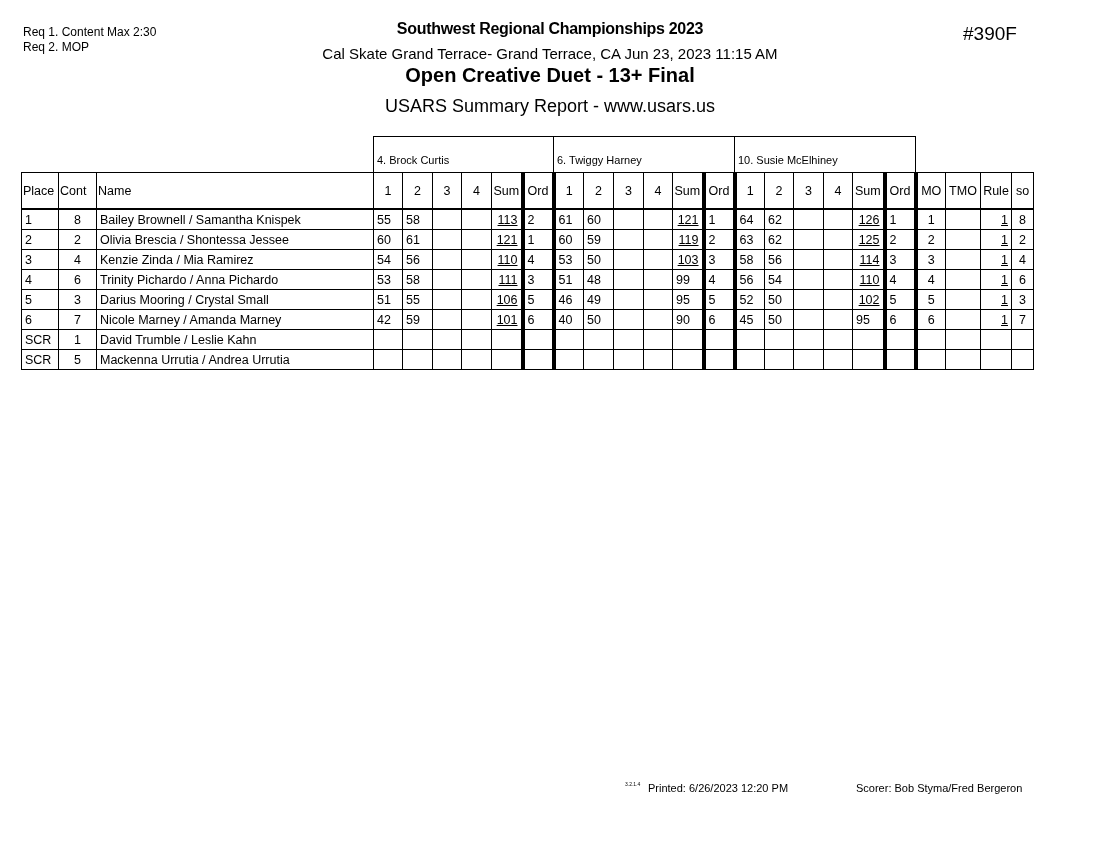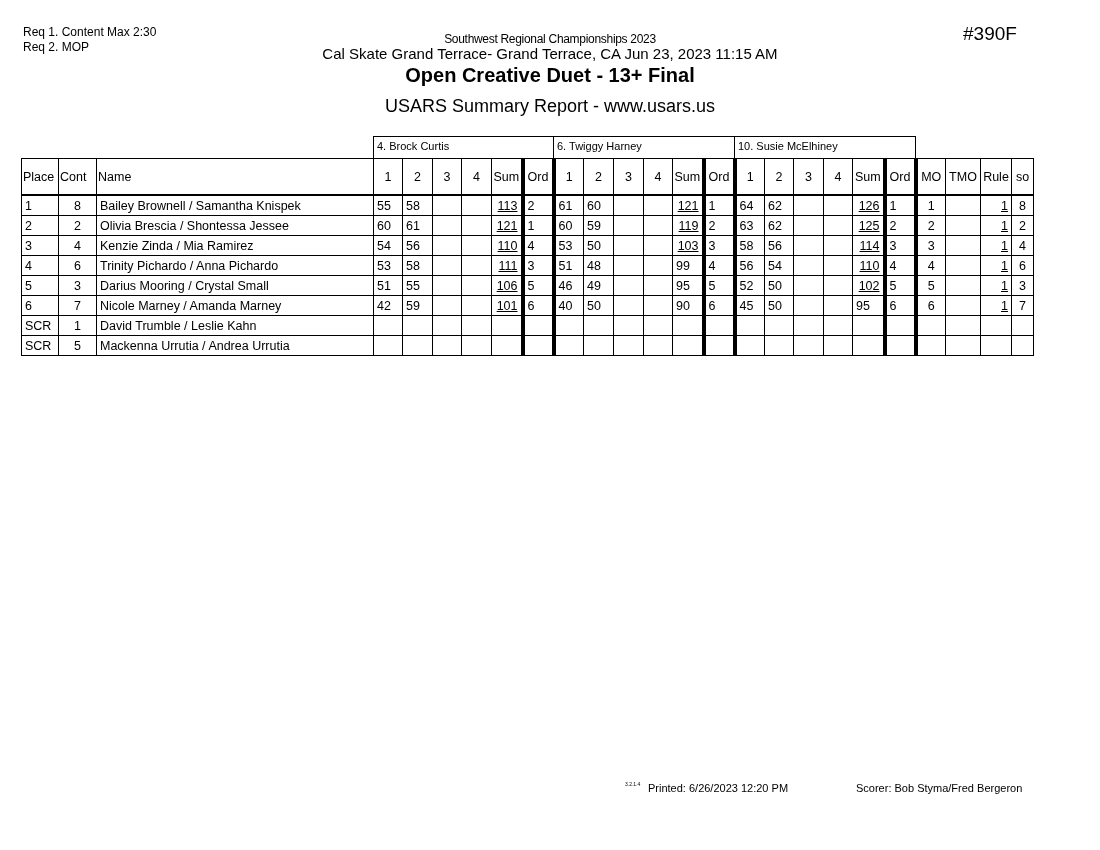--- a/index.html
+++ b/index.html
@@ -1,27 +1,27 @@
 <!DOCTYPE html>
 <html><head>
   <meta charset="utf-8">
   <style>
     html, body { margin: 0; padding: 0; background: #ffffff; }
     body { width: 1100px; height: 850px; position: relative; font-family: "Liberation Sans", sans-serif; color: #000; overflow: hidden; }
     .req { position: absolute; left: 23px; top: 25px; font-size: 12px; line-height: 15px; }
     .hdr { position: absolute; left: 280px; width: 540px; text-align: center; white-space: nowrap; }
-    .h-event { top: 32px; font-size: 12px; font-weight: normal; letter-spacing: -0.3px; }
+    .h-event { top: 20px; font-size: 16px; font-weight: bold; letter-spacing: -0.3px; }
     .h-venue { top: 45px; font-size: 15px; }
     .h-title { top: 64px; font-size: 20px; font-weight: bold; }
     .h-report { top: 96px; font-size: 18px; }
     .event-num { position: absolute; left: 963px; top: 23px; font-size: 19px; font-weight: normal; }
 
     table.res { position: absolute; left: 21px; top: 136px; border-collapse: collapse; font-size: 12.5px; table-layout: fixed; }
     table.res td, table.res th { border: 1px solid #000; padding: 0 3px; height: 19px; white-space: nowrap; overflow: hidden; font-weight: normal; }
-    table.res tr.judge-row td { height: 18px; font-size: 11px; vertical-align: top; padding-top: 3px; }
+    table.res tr.judge-row td { height: 18px; font-size: 11px; vertical-align: top; padding-top: 17px; }
     table.res tr.judge-row td.blank { border: none; }
     table.res tr.colhdr th { text-align: center; padding: 8px 1px; }
     table.res tr.colhdr th.left { text-align: left; }
     table.res tr.colhdr { border-bottom: 2px solid #000; }
     table.res tbody tr td { border-top: 1px solid #000; }
     .thick-l { border-left: 4px solid #000 !important; }
     .thick-r { border-right: 4px solid #000 !important; }
     td.b { font-weight: bold; }
     td.c { text-align: center; }
     td.r { text-align: right; text-decoration: underline; }

